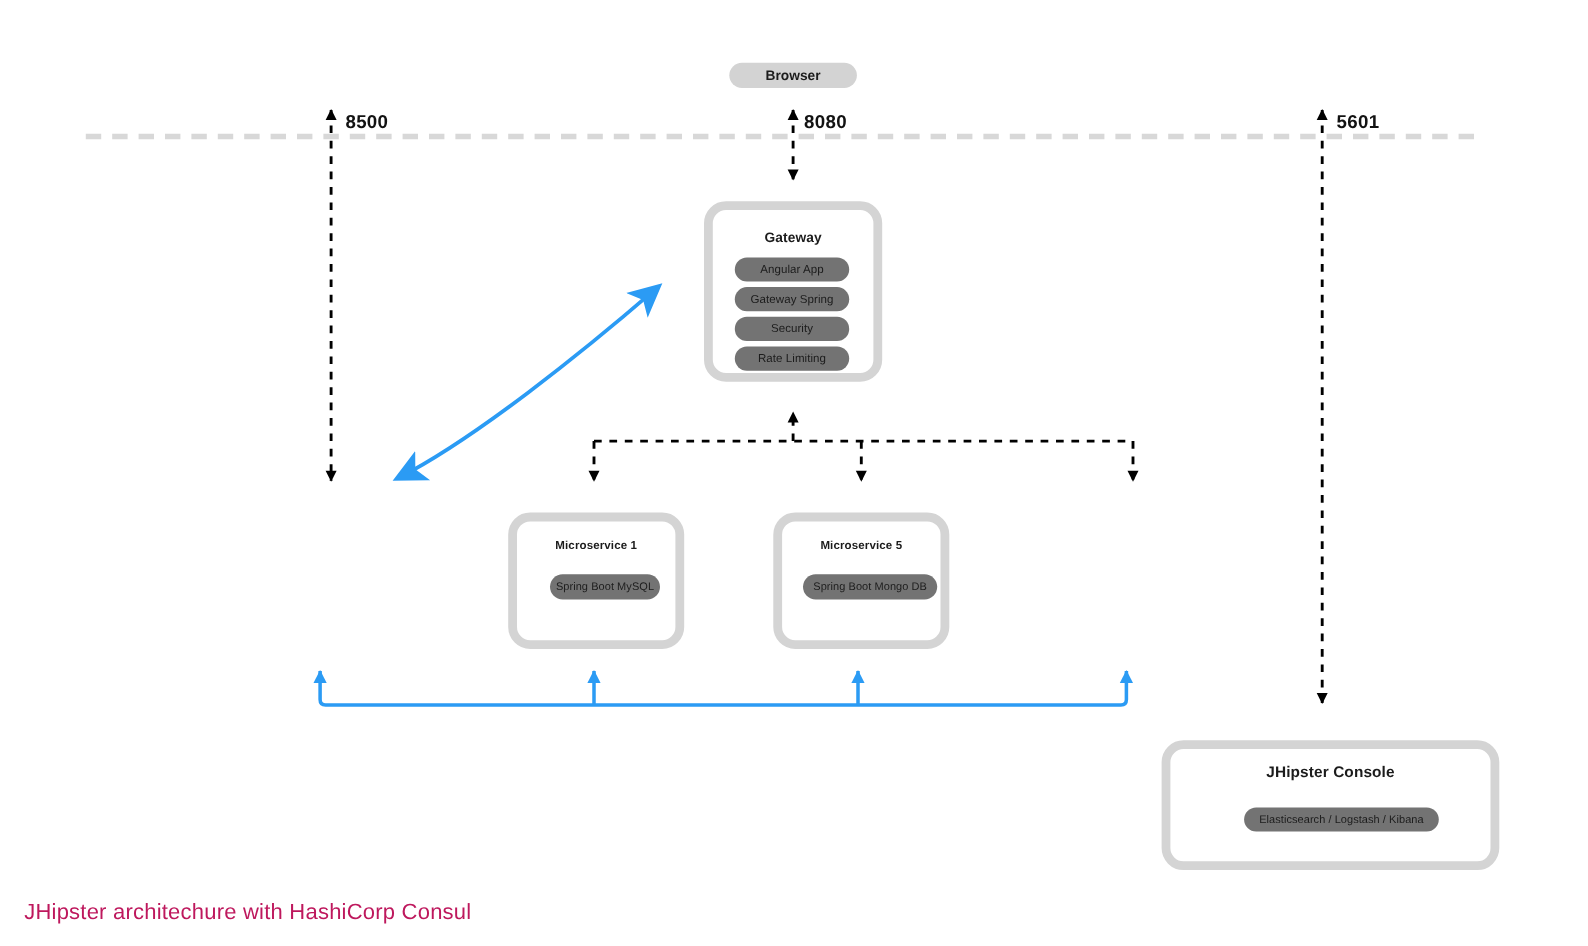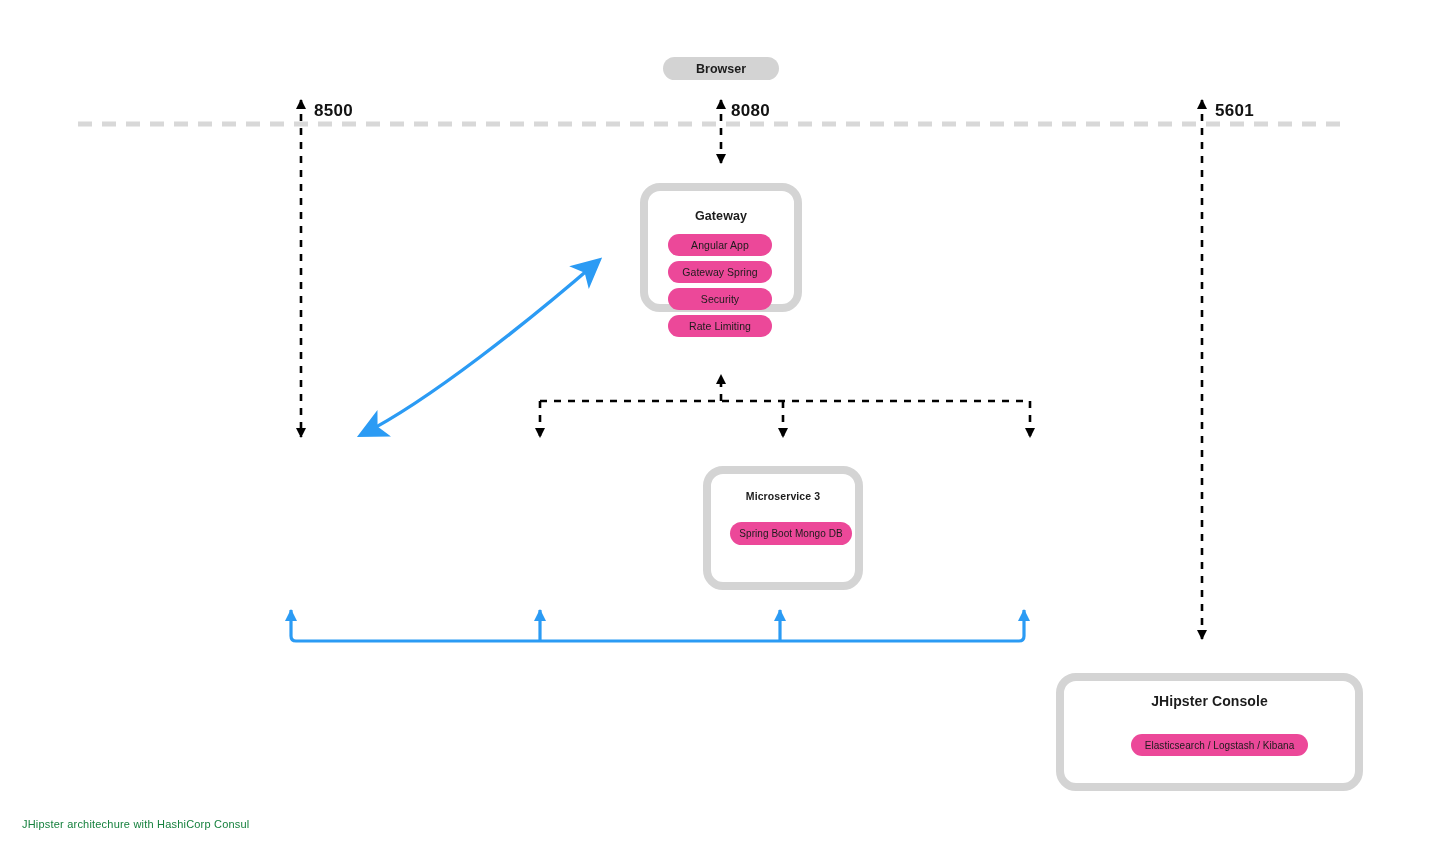--- a/index.html
+++ b/index.html
@@ -45,21 +45,21 @@
     text-align: center;
     font-weight: bold;
     color: #1c1c1c;
     letter-spacing: 0.1px;
   }
 
   
   .pill {
     position: absolute;
     box-sizing: border-box;
-    background: #ec4899;
+    background: #737373;
     border-radius: 999px;
     color: #1c1c1c;
     display: flex;
     align-items: center;
     justify-content: center;
     white-space: nowrap;
     letter-spacing: 0.05px;
   }
 
   
@@ -77,21 +77,21 @@
     font-size: 12.5px;
     font-weight: bold;
     color: #1c1c1c;
   }
 
   
   #gateway-node {
     left: 640px;
     top: 183px;
     width: 162px;
-    height: 129px;
+    height: 164px;
   }
   #gateway-node .node-title {
     top: 18px;
     font-size: 12.5px;
   }
   #gateway-node .pill {
     left: 20px;
     width: 104px;
     height: 22px;
     font-size: 10.5px;
@@ -151,22 +151,22 @@
   }
   #port-8500 { left: 314px; top: 101px; }
   #port-8080 { left: 731px; top: 101px; }
   #port-5601 { left: 1215px; top: 101px; }
 
   
   #caption {
     position: absolute;
     left: 22px;
     top: 818px;
-    font-size: 11px;
-    color: #15803d;
+    font-size: 20px;
+    color: #be185d;
     letter-spacing: 0.2px;
     white-space: nowrap;
   }
 </style>
 </head>
 <body>
 
 <div id="canvas">
 
   <svg id="svg-layer" viewBox="0 0 1444 860">
@@ -236,23 +236,27 @@
 
   <div id="gateway-node" class="node">
     <div class="node-title">Gateway</div>
     <div class="pill gw-pill-0">Angular App</div>
     <div class="pill gw-pill-1">Gateway Spring</div>
     <div class="pill gw-pill-2">Security</div>
     <div class="pill gw-pill-3">Rate Limiting</div>
   </div>
 
 
+  <div id="node-ms1" class="node service-node">
+    <div class="node-title">Microservice 1</div>
+    <div class="pill" style="left:30px; width:100px;">Spring Boot MySQL</div>
+  </div>
 
   <div id="node-ms2" class="node service-node">
-    <div class="node-title">Microservice 3</div>
+    <div class="node-title">Microservice 5</div>
     <div class="pill" style="left:19px; width:122px;">Spring Boot Mongo DB</div>
   </div>
 
 
   <div id="console-node" class="node">
     <div class="node-title">JHipster Console</div>
     <div class="pill">Elasticsearch / Logstash / Kibana</div>
   </div>
 
   <div id="caption">JHipster architechure with HashiCorp Consul</div>

